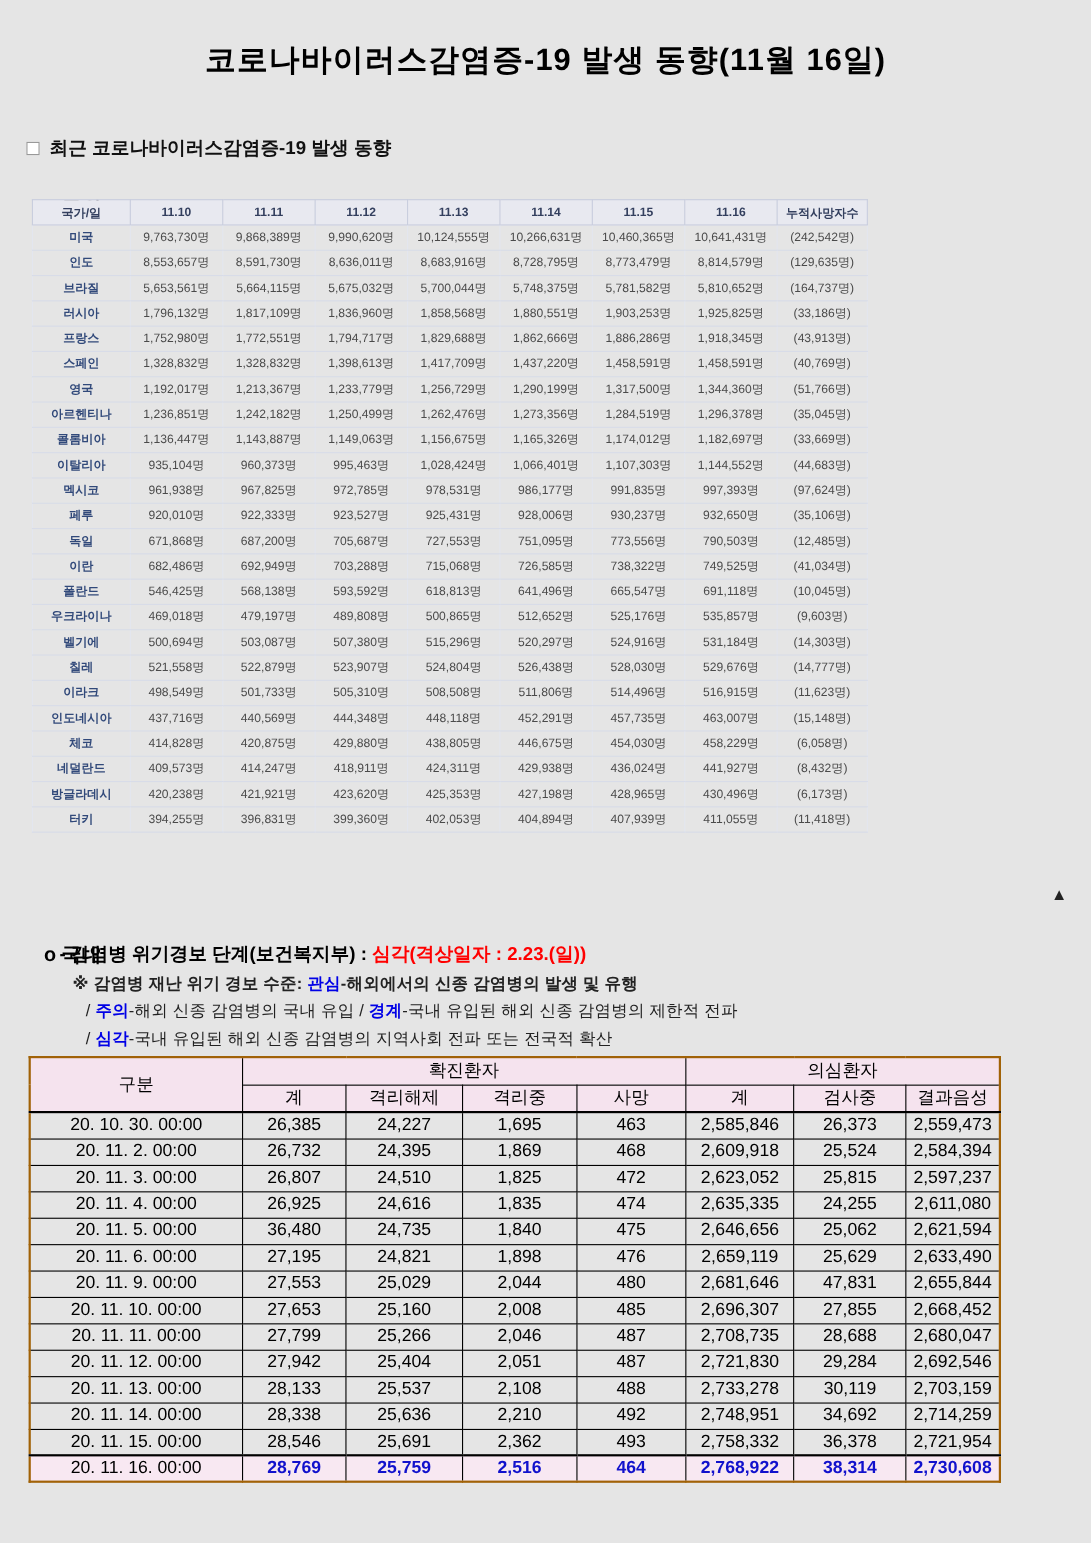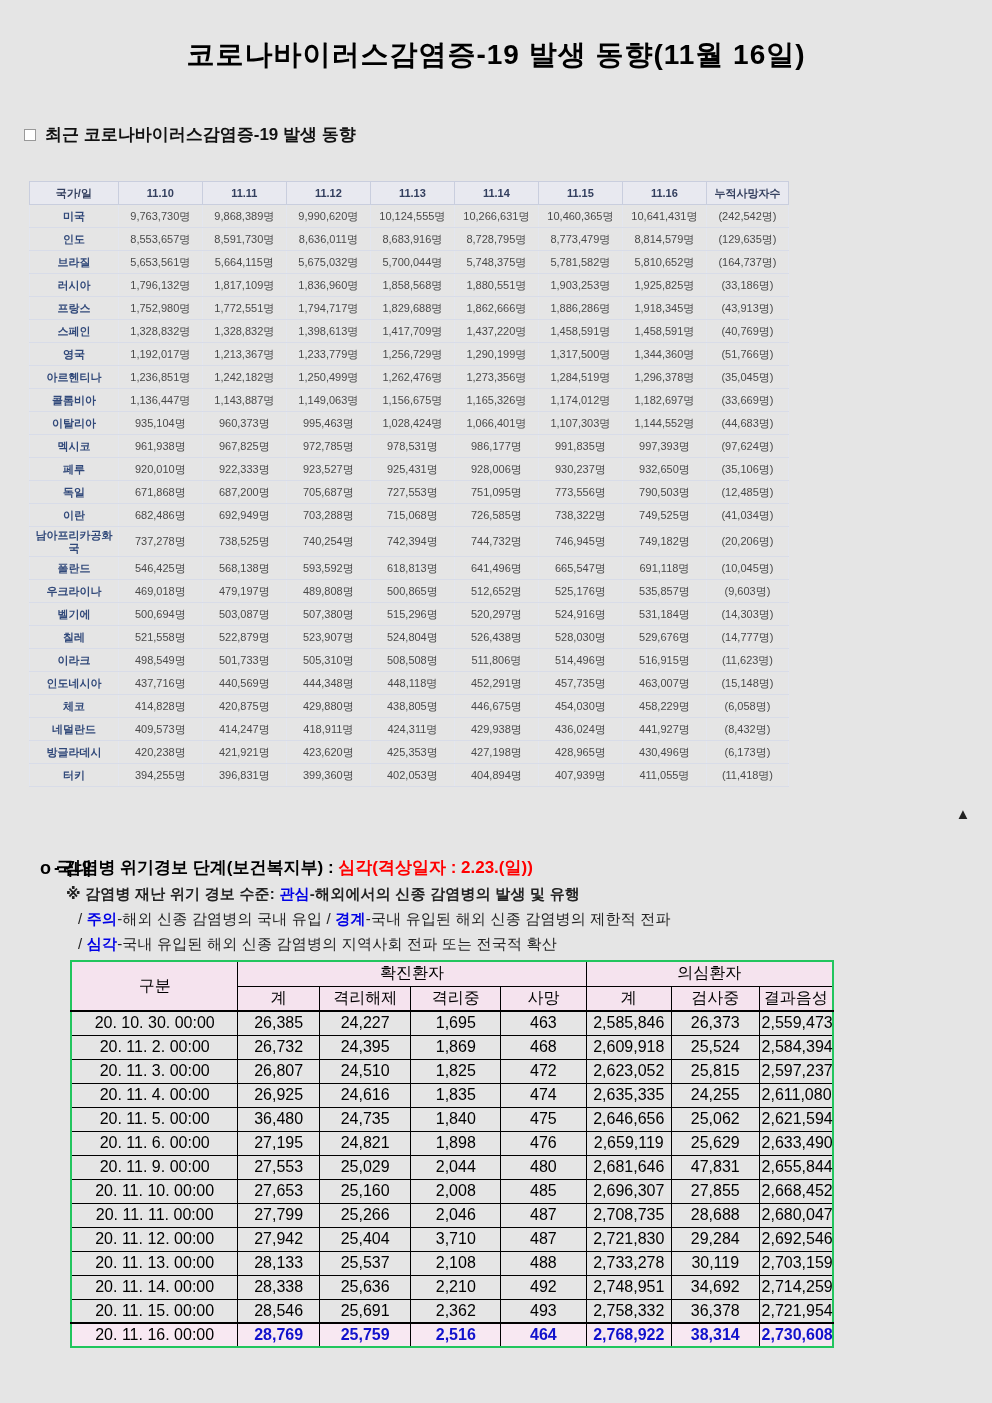--- a/index.html
+++ b/index.html
@@ -40,22 +40,22 @@
   
   .alert-line{position:absolute;top:856px;left:54px;font-size:17px;font-weight:700;color:#000;}
   .alert-line .alert-red{color:var(--alert-red);}
   .note-line{position:absolute;font-size:15px;font-weight:500;color:#222;letter-spacing:0.2px;}
   .note-line .kw{color:var(--keyword-blue);font-weight:700;}
   .note-line.n1{top:885px;left:66px;font-weight:600;}
   .note-line.n2{top:910px;left:78px;}
   .note-line.n3{top:935px;left:78px;}
 
   
-  .dom-table{position:absolute;top:960px;left:26px;width:764px;border-collapse:collapse;
-    table-layout:fixed;font-size:16px;color:#000;border:2px solid #22c55e;margin-left:44px;}
+  .dom-table{position:absolute;top:960px;left:26px;width:884px;border-collapse:collapse;
+    table-layout:fixed;font-size:16px;color:#000;border:2px solid #a16207;}
   .dom-table th{background:var(--dom-header-pink);font-weight:400;border:1px solid #000;
     height:25px;padding:0 2px;text-align:center;}
   .dom-table thead tr.group-row th{border-bottom:1px solid #000;}
   .dom-table thead{border-bottom:2px solid #000;}
   .dom-table td{border:1px solid #000;text-align:center;height:24px;padding:0 2px;
     white-space:nowrap;}
   .dom-table tr.highlight td{background:var(--dom-highlight-pink);border-top:2px solid #000;}
   .dom-table tr.highlight td.val{color:var(--highlight-blue);font-weight:700;}
 
   
@@ -248,31 +248,20 @@
         <tr>
           <td class="country">이란</td>
           <td>682,486명</td>
           <td>692,949명</td>
           <td>703,288명</td>
           <td>715,068명</td>
           <td>726,585명</td>
           <td>738,322명</td>
           <td>749,525명</td>
           <td>(41,034명)</td>
-        </tr>
-        <tr>
-          <td class="country">남아프리카공화국</td>
-          <td>737,278명</td>
-          <td>738,525명</td>
-          <td>740,254명</td>
-          <td>742,394명</td>
-          <td>744,732명</td>
-          <td>746,945명</td>
-          <td>749,182명</td>
-          <td>(20,206명)</td>
         </tr>
         <tr>
           <td class="country">폴란드</td>
           <td>546,425명</td>
           <td>568,138명</td>
           <td>593,592명</td>
           <td>618,813명</td>
           <td>641,496명</td>
           <td>665,547명</td>
           <td>691,118명</td>
@@ -505,21 +494,21 @@
           <td class="val">2,046</td>
           <td class="val">487</td>
           <td class="val">2,708,735</td>
           <td class="val">28,688</td>
           <td class="val">2,680,047</td>
         </tr>
         <tr>
           <td class="date">20. 11. 12. 00:00</td>
           <td class="val">27,942</td>
           <td class="val">25,404</td>
-          <td class="val">3,710</td>
+          <td class="val">2,051</td>
           <td class="val">487</td>
           <td class="val">2,721,830</td>
           <td class="val">29,284</td>
           <td class="val">2,692,546</td>
         </tr>
         <tr>
           <td class="date">20. 11. 13. 00:00</td>
           <td class="val">28,133</td>
           <td class="val">25,537</td>
           <td class="val">2,108</td>

